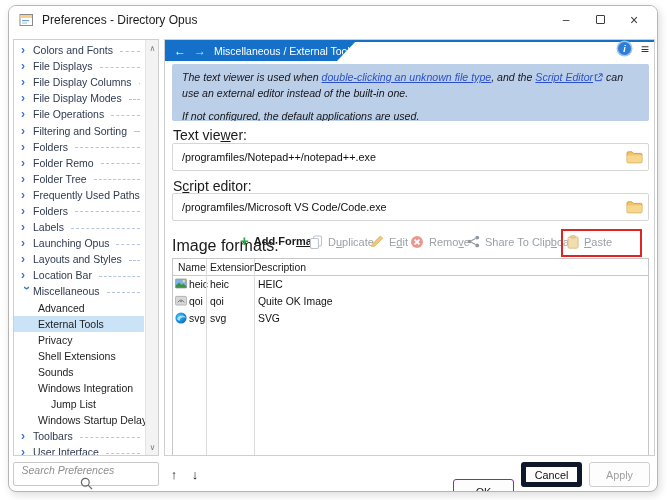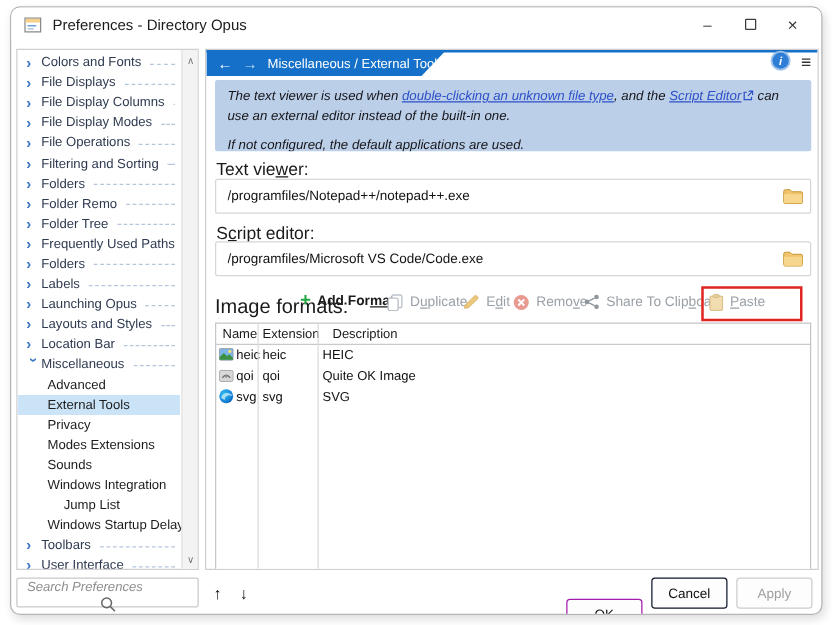--- a/index.html
+++ b/index.html
@@ -68,28 +68,28 @@
   .tbtn.disabled .t{color:#9aa1a8;}
   .tbtn u{text-decoration:underline;}
   .ticon{display:flex;align-items:center;}
   .addplus{color:#27a847;font-weight:700;font-size:15px;line-height:12px;}
   .redbox{position:absolute;left:396px;top:189px;width:81px;height:28px;border:2px solid #e02421;pointer-events:none;}
 
   .tbl{position:absolute;left:7px;top:218px;width:477px;height:230px;border:1px solid #c6c6c6;background:#fff;}
   .tsep{position:absolute;top:0;bottom:0;width:1px;background:#dcdcdc;}
   .tsep.s1{left:33px;} .tsep.s2{left:81px;}
   .hrow{height:17px;border-bottom:1px solid #c9c9c9;display:flex;align-items:center;font-size:10.4px;color:#1a1a1a;}
-  .hrow .h1{padding-left:5px;width:33px;} .hrow .h2{width:48px;padding-left:4px;} .hrow .h3{padding-left:12px;}
+  .hrow .h1{padding-left:5px;width:33px;} .hrow .h2{width:48px;padding-left:4px;} .hrow .h3{padding-left:0;}
   .trow{height:17px;display:flex;align-items:center;font-size:10.4px;color:#111;}
   .trow .c1{width:33px;display:flex;align-items:center;padding-left:2px;gap:2px;overflow:visible;white-space:nowrap;}
   .trow .c2{width:48px;padding-left:4px;} .trow .c3{padding-left:4px;}
 
   .footbtn{position:absolute;top:456px;width:61px;height:25px;border-radius:3px;background:#fdfdfd;font-family:"Liberation Sans",sans-serif;font-size:10.8px;display:flex;align-items:center;justify-content:center;cursor:pointer;}
   .ok{left:444px;border:1px solid #a21caf;color:#111;margin-top:17px;}
-  .cancel{left:512px;border:1px solid #0f172a;color:#111;}
+  .cancel{left:512px;border:5px solid #0f172a;color:#111;}
   .apply{left:580px;border:1px solid #cdcdcd;color:#a0a0a0;}
 </style>
 </head>
 <body>
 
 <div class="dialog">
 
   <div class="titlebar">
     <svg width="15" height="14" viewBox="0 0 15 14">
         <rect x="1" y="1.5" width="12.5" height="11" fill="#fff" stroke="#8a8a8a"></rect>
@@ -196,21 +196,21 @@
       <div class="srow child">
           <span class="lbl">Advanced</span>
         </div>
       <div class="srow child selected">
           <span class="lbl">External Tools</span>
         </div>
       <div class="srow child">
           <span class="lbl">Privacy</span>
         </div>
       <div class="srow child">
-          <span class="lbl">Modes Extensions</span>
+          <span class="lbl">Shell Extensions</span>
         </div>
       <div class="srow child">
           <span class="lbl">Sounds</span>
         </div>
       <div class="srow child">
           <span class="lbl">Windows Integration</span>
         </div>
       <div class="srow gchild">
           <span class="lbl">Jump List</span>
         </div>

